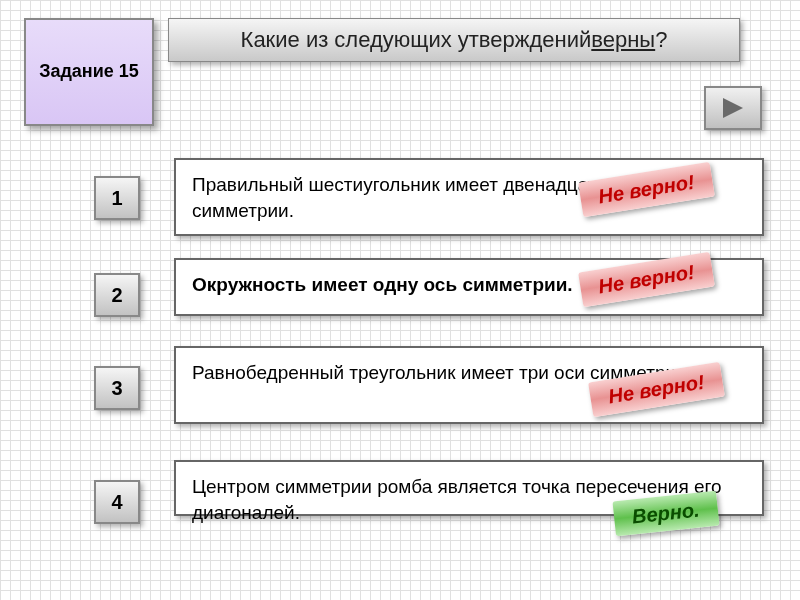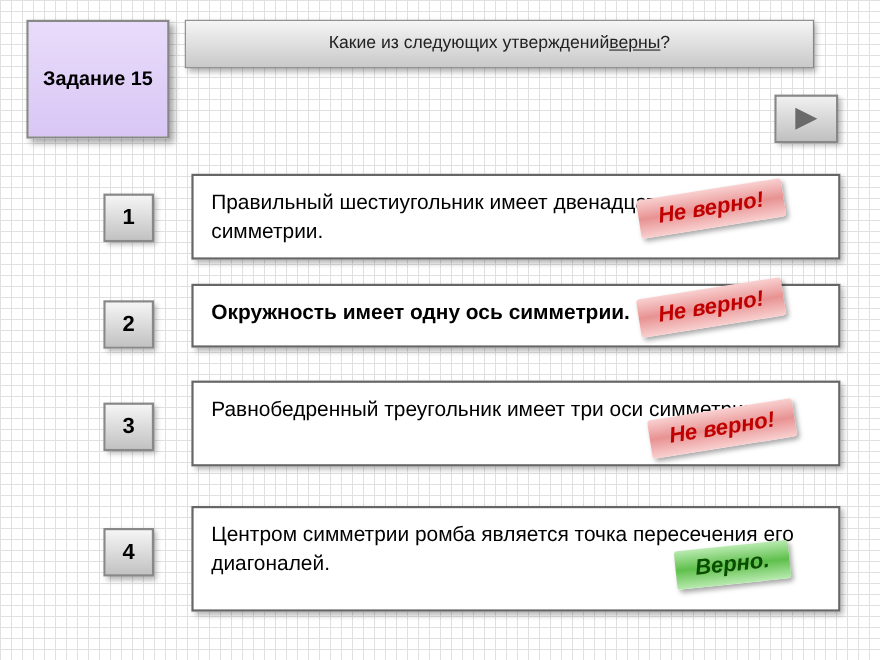--- a/index.html
+++ b/index.html
@@ -39,21 +39,21 @@
     left: 168px;
     top: 18px;
     width: 572px;
     height: 44px;
     background: linear-gradient(#f5f5f5, #c9c9c9);
     border: 1px solid #888;
     box-shadow: 3px 3px 5px rgba(0,0,0,0.3);
     display: flex;
     align-items: center;
     justify-content: center;
-    font-size: 16px;
+    font-size: 22px;
     color: #222;
   }
   .question-bar .underlined { text-decoration: underline; }
   .nav-btn {
     position: absolute;
     right: 38px;
     top: 86px;
     width: 58px;
     height: 44px;
     background: linear-gradient(#f0f0f0, #c0c0c0);
@@ -111,21 +111,21 @@
     box-shadow: 2px 3px 5px rgba(0,0,0,0.35);
   }
   
   #btn1 { left: 94px; top: 176px; }
   #btn2 { left: 94px; top: 273px; }
   #btn3 { left: 94px; top: 366px; }
   #btn4 { left: 94px; top: 480px; }
   #ans1 { top: 158px; height: 78px; }
   #ans2 { top: 258px; height: 58px; font-weight: bold; }
   #ans3 { top: 346px; height: 78px; }
-  #ans4 { top: 460px; height: 96px; }
+  #ans4 { top: 460px; height: 56px; }
   #stamp1 { left: 580px; top: 172px; }
   #stamp2 { left: 580px; top: 262px; }
   #stamp3 { left: 590px; top: 372px; }
   #stamp4 { left: 614px; top: 496px; transform: rotate(-6deg); }
 </style>
 </head>
 <body>
 
 <div class="task-box">
   <div>Задание 15</div>

